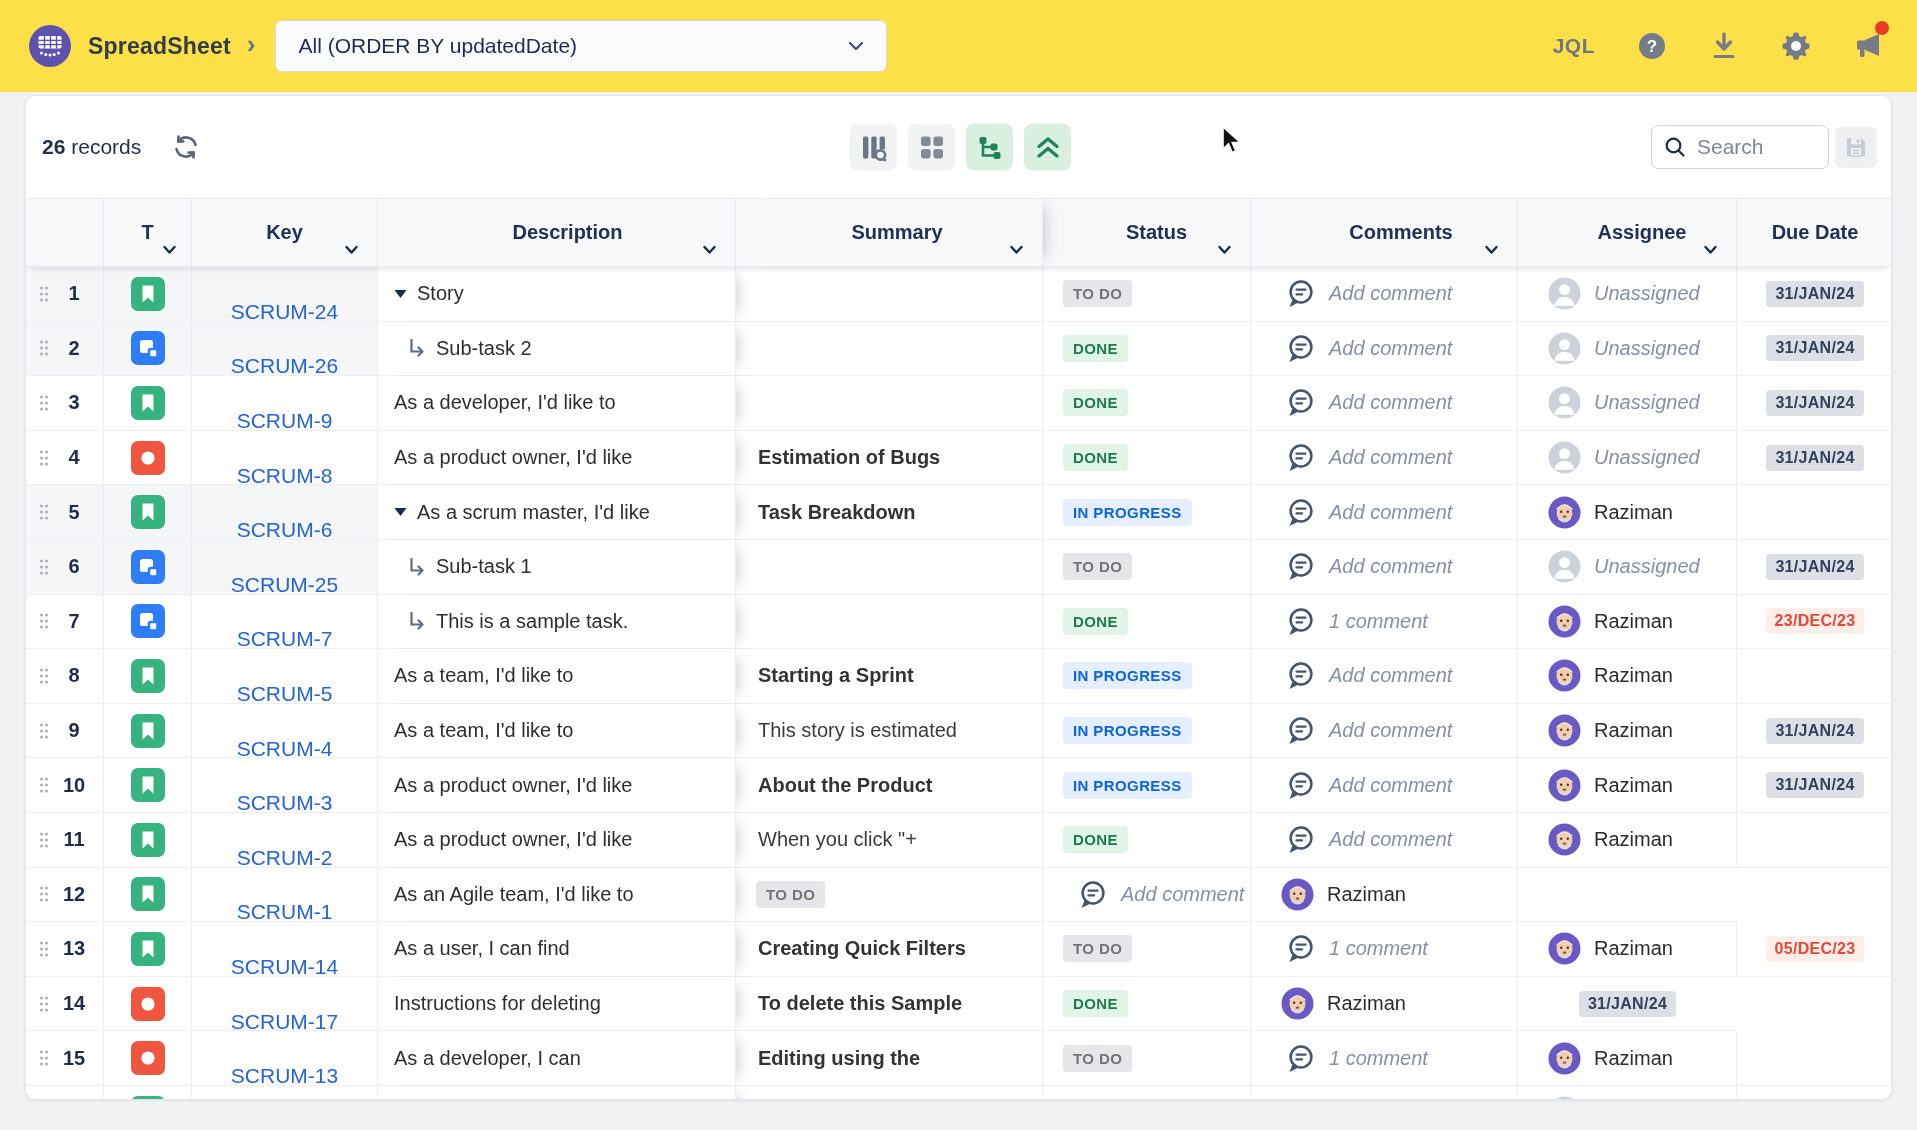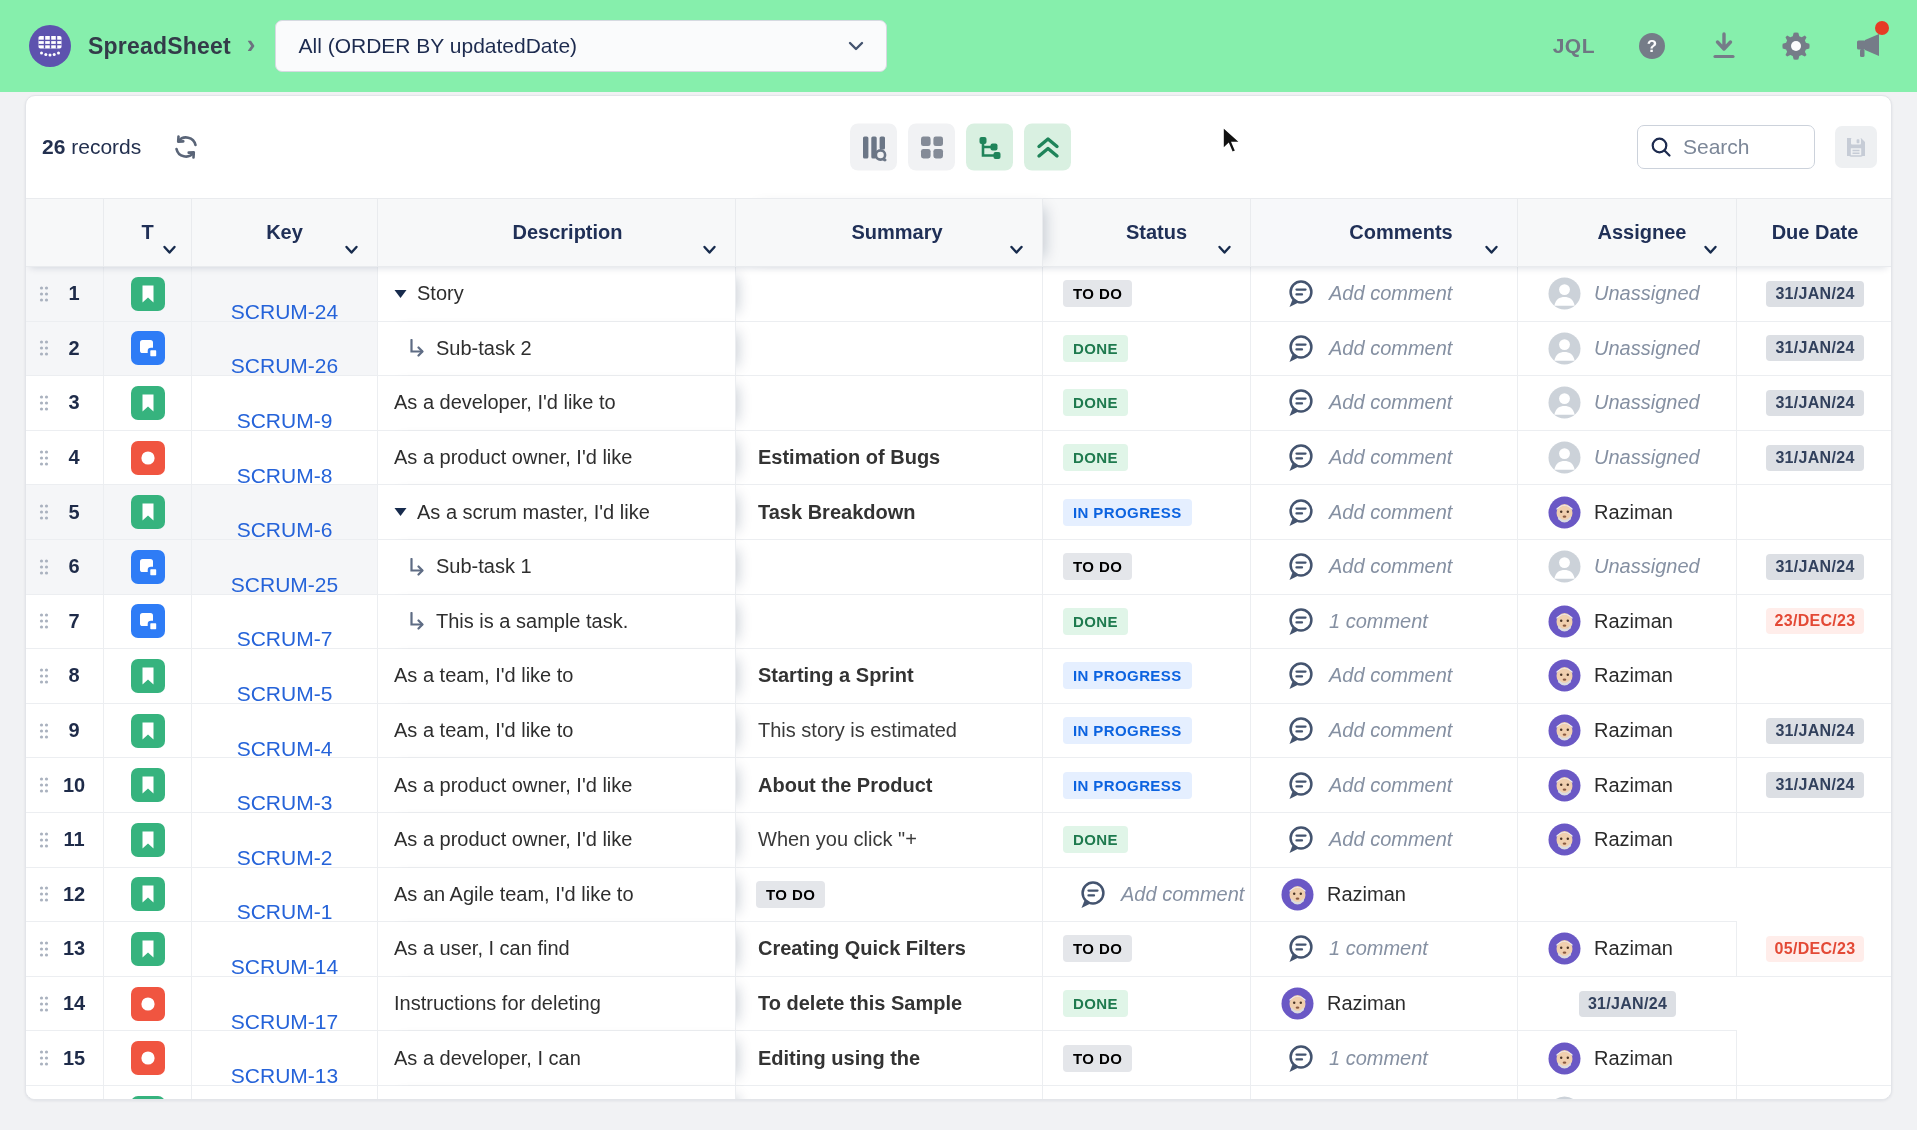--- a/index.html
+++ b/index.html
@@ -3,21 +3,21 @@
 <meta charset="utf-8">
 <style>
   html,body{margin:0;padding:0;}
   body{
     width:1917px;height:1130px;overflow:hidden;position:relative;
     background:#f1f2f4;
     font-family:"Liberation Sans","DejaVu Sans",sans-serif;
     -webkit-font-smoothing:antialiased;
   }
   
-  .appbar{height:92px;display:flex;align-items:center;padding:0 34px 0 28px;background:#86efac;}
+  .appbar{height:92px;display:flex;align-items:center;padding:0 34px 0 28px;background:#fde047;}
   .logo{width:44px;height:44px;flex:0 0 auto;}
   .app-title{font-size:23px;font-weight:600;color:#333b49;margin-left:16px;letter-spacing:.2px;}
   .crumb-chev{font-size:26px;color:#6c7380;margin:0 20px 4px 16px;font-weight:600;}
   .filter-select{
     width:612px;height:52px;background:#fafbfc;border:1px solid #d6dae1;border-radius:7px;
     display:flex;align-items:center;justify-content:space-between;padding:0 20px 0 22px;
     font-size:21px;color:#1d2b4f;cursor:pointer;box-sizing:border-box;
   }
   .appbar-right{margin-left:auto;display:flex;align-items:center;gap:42px;}
   .jql-btn{font-size:21px;font-weight:700;color:#6f7783;letter-spacing:.5px;cursor:pointer;}
@@ -30,21 +30,21 @@
     box-shadow:0 1px 3px rgba(9,30,66,.08);overflow:hidden;box-sizing:border-box;
   }
   .toolbar{height:102px;display:flex;align-items:center;position:relative;padding:0 12px 0 16px;}
   .rec-count{font-size:21px;color:#23304f;}
   .rec-count b{font-weight:700;}
   .refresh-btn{margin-left:28px;width:34px;height:34px;display:flex;align-items:center;justify-content:center;cursor:pointer;}
   .view-group{position:absolute;left:824px;top:50%;transform:translateY(-50%);display:flex;gap:11px;}
   .vbtn{width:47px;height:47px;border-radius:8px;display:flex;align-items:center;justify-content:center;cursor:pointer;}
   .vbtn.gray{background:#f1f2f4;}
   .vbtn.green{background:#d9f0e1;}
-  .toolbar-right{margin-left:auto;display:flex;align-items:center;gap:20px;padding-right:2px;}
+  .toolbar-right{margin-left:auto;display:flex;align-items:center;gap:6px;padding-right:2px;}
   .searchbox{
     width:178px;height:44px;border:1.5px solid #ccd2db;border-radius:7px;background:#fff;
     display:flex;align-items:center;padding:0 10px 0 12px;box-sizing:border-box;gap:9px;
   }
   .searchbox input{
     border:none;outline:none;width:110px;font-size:21px;color:#32415d;background:transparent;
     font-family:"Liberation Sans","DejaVu Sans",sans-serif;
   }
   .searchbox input::placeholder{color:#7c8798;}
   .save-btn{width:42px;height:42px;border-radius:7px;background:#eef0f2;display:flex;align-items:center;justify-content:center;cursor:default;}
@@ -71,21 +71,21 @@
   .c-key{justify-content:center;}
   .key-link{font-size:21px;color:#2563d9;cursor:pointer;margin-top:36px;}
   .c-sum{padding-left:16px;gap:10px;position:relative;z-index:1;box-shadow:12px 0 14px -10px rgba(9,30,66,.22);cursor:text;}
   .sum-text{font-size:20px;color:#2e2e2e;}
   .sub-ind{margin-left:14px;}
   .c-desc{padding-left:22px;cursor:text;}
   .desc{font-size:20px;color:#3a3a3a;}
   .desc.bold{font-weight:700;color:#333;}
   .c-status{padding-left:20px;cursor:pointer;}
   .badge{font-size:15px;font-weight:700;letter-spacing:.4px;padding:5px 10px;border-radius:4px;}
-  .b-todo{background:#e4e6ea;color:#000000;}
+  .b-todo{background:#e4e6ea;color:#737373;}
   .b-done{background:#e0f5e8;color:#1e7a4e;}
   .b-prog{background:#e5efff;color:#0c63e0;}
   .c-cmt{background:#f7f8fa;padding-left:34px;gap:13px;cursor:pointer;}
   .cmt-text{font-size:20px;font-style:italic;color:#8590a2;}
   .c-asg{padding-left:30px;gap:13px;cursor:pointer;}
   .aname{font-size:20px;color:#2b2b2b;}
   .aname.un{font-style:italic;color:#8590a2;}
   .c-due{justify-content:center;cursor:pointer;}
   .due-badge{font-size:16px;font-weight:700;letter-spacing:.3px;padding:4px 9px;border-radius:4px;background:#dcdfe4;color:#32415d;}
   .due-badge.red{background:#ffedea;color:#e34935;}

